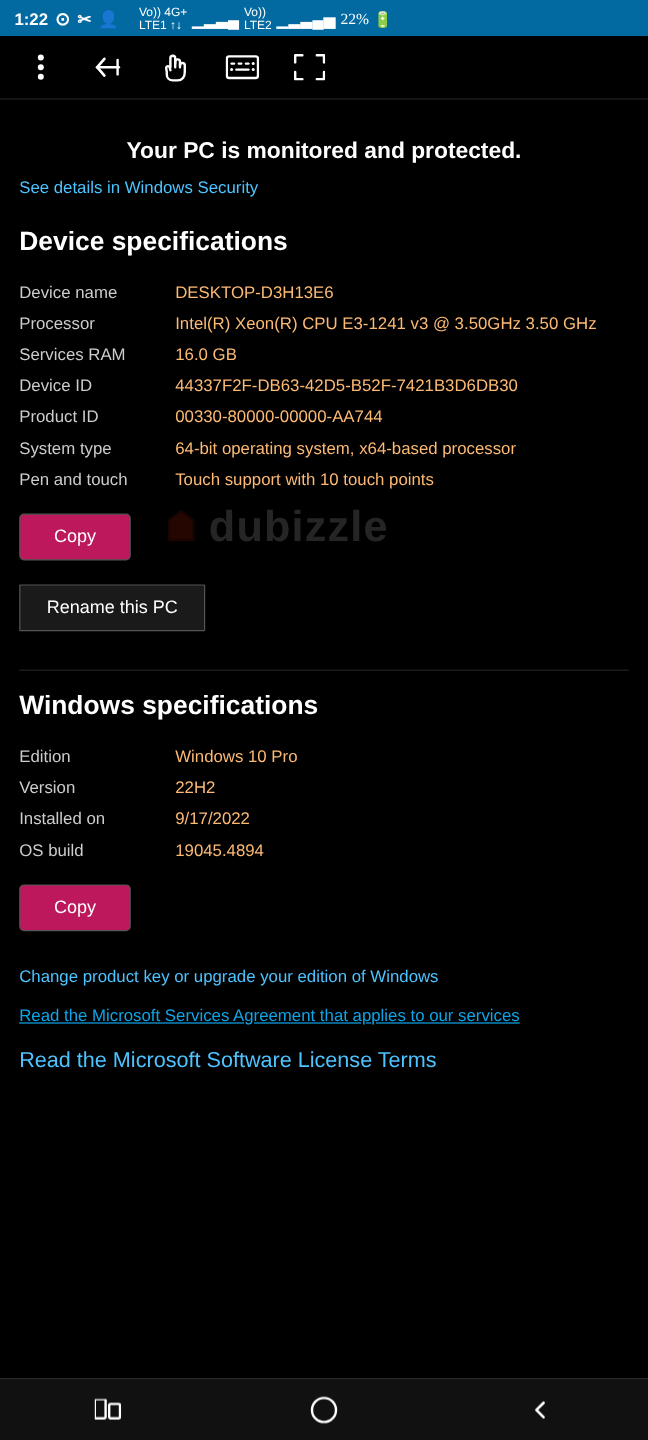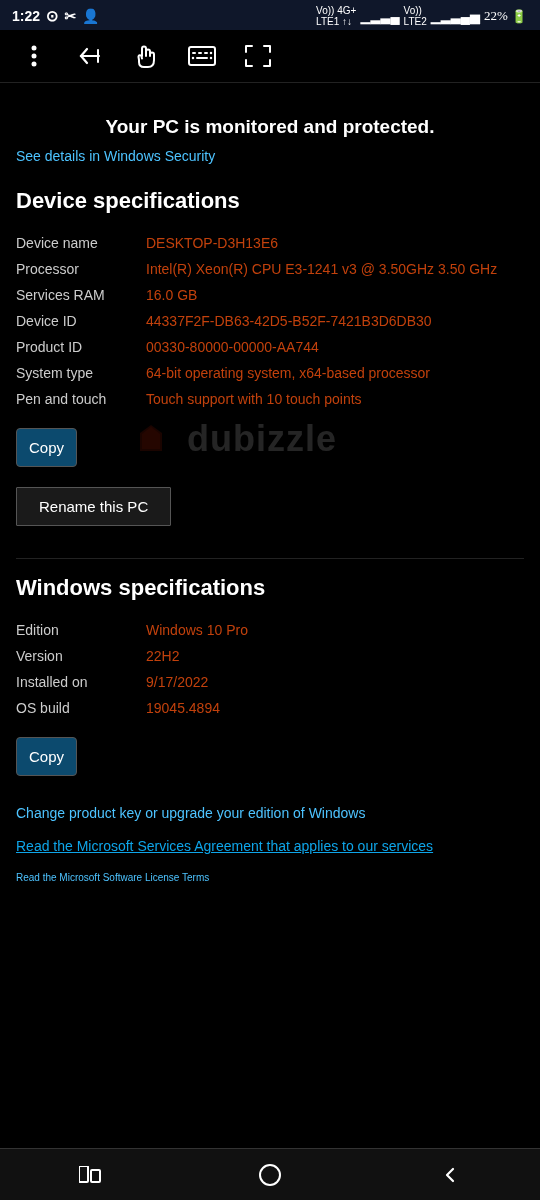--- a/index.html
+++ b/index.html
@@ -9,25 +9,25 @@
       color: #fff;
       font-family: 'Segoe UI', Arial, sans-serif;
       width: 540px;
       min-height: 1200px;
       overflow-x: hidden;
     }
 
     
     .status-bar {
       display: flex;
-      justify-content: space-between;
+      justify-content: flex-start;
       align-items: center;
       padding: 6px 12px 4px 12px;
       height: 30px;
-      background: #0f172a;
+      background: #0369a1;
     }
     .status-left {
       display: flex;
       align-items: center;
       gap: 6px;
       font-size: 14px;
       font-weight: 600;
     }
     .status-right {
       display: flex;
@@ -89,28 +89,28 @@
       font-size: 14px;
       vertical-align: top;
     }
     .spec-table tr td:first-child {
       color: #ccc;
       width: 130px;
       min-width: 120px;
       padding-right: 8px;
     }
     .spec-table tr td:last-child {
-      color: #c2410c;
+      color: #fdba74;
     }
 
     .copy-btn {
-      background: #0c4a6e;
+      background: #be185d;
       color: #fff;
       border: 1px solid #555;
-      padding: 10px 12px;
+      padding: 10px 28px;
       font-size: 15px;
       border-radius: 4px;
       cursor: pointer;
       margin-bottom: 12px;
     }
 
     .rename-btn {
       background: #1a1a1a;
       color: #fff;
       border: 1px solid #555;
@@ -262,21 +262,21 @@
           <tr>
       <td>Pen and touch</td>
       <td>Touch support with 10 touch points</td>
     </tr>
         </tbody>
     </table>
 
     <div class="buttons-row" style="position:relative;">
       <button class="copy-btn">Copy</button>
 
-      <div style="position:absolute; left:120px; top:-10px; opacity:0.18; pointer-events:none; display:flex; align-items:center; gap:21px;">
+      <div style="position:absolute; left:120px; top:-10px; opacity:0.18; pointer-events:none; display:flex; align-items:center; gap:8px;">
         <svg width="30" height="32" viewBox="0 0 30 32" fill="none">
           <path d="M15 2 L4 10 L4 28 L26 28 L26 10 Z" fill="#cc2200" opacity="0.7"></path>
           <path d="M15 4 L6 11 L6 26 L24 26 L24 11 Z" fill="#cc2200"></path>
         </svg>
         <span style="font-size:36px; font-weight:700; color:#ccc; letter-spacing:1px;">dubizzle</span>
       </div>
     </div>
     <div style="margin-bottom: 8px;"></div>
     <button class="rename-btn">Rename this PC</button>
   </div>
@@ -305,21 +305,21 @@
     </tr>
         </tbody>
     </table>
     <button class="copy-btn">Copy</button>
   </div>
 
   <div style="margin-top: 16px; margin-bottom: 70px;">
     <div id="links-container">
         <div style="color: rgb(77, 195, 255); font-size: 14px; margin-bottom: 14px; cursor: pointer; line-height: 1.4;">Change product key or upgrade your edition of Windows</div>
         <div style="color: #0ea5e9; font-size: 14px; margin-bottom: 14px; cursor: pointer; line-height: 1.4; text-decoration: underline;">Read the Microsoft Services Agreement that applies to our services</div>
-        <div style="color: rgb(77, 195, 255); font-size: 10px; margin-bottom: 14px; cursor: pointer; line-height: 1.4;">Read the Microsoft Software License Terms</div>
+        <div style="color: rgb(77, 195, 255); font-size: 18px; margin-bottom: 14px; cursor: pointer; line-height: 1.4;">Read the Microsoft Software License Terms</div>
       </div>
   </div>
 
 </div>
 
 <div class="bottom-nav">
   <div class="nav-btn">
     <svg width="22" height="18" viewBox="0 0 22 18" fill="white">
       <rect x="0" y="0" width="9" height="16" rx="1" fill="none" stroke="white" stroke-width="2"></rect>
       <rect x="12" y="4" width="9" height="12" rx="1" fill="none" stroke="white" stroke-width="2"></rect>

